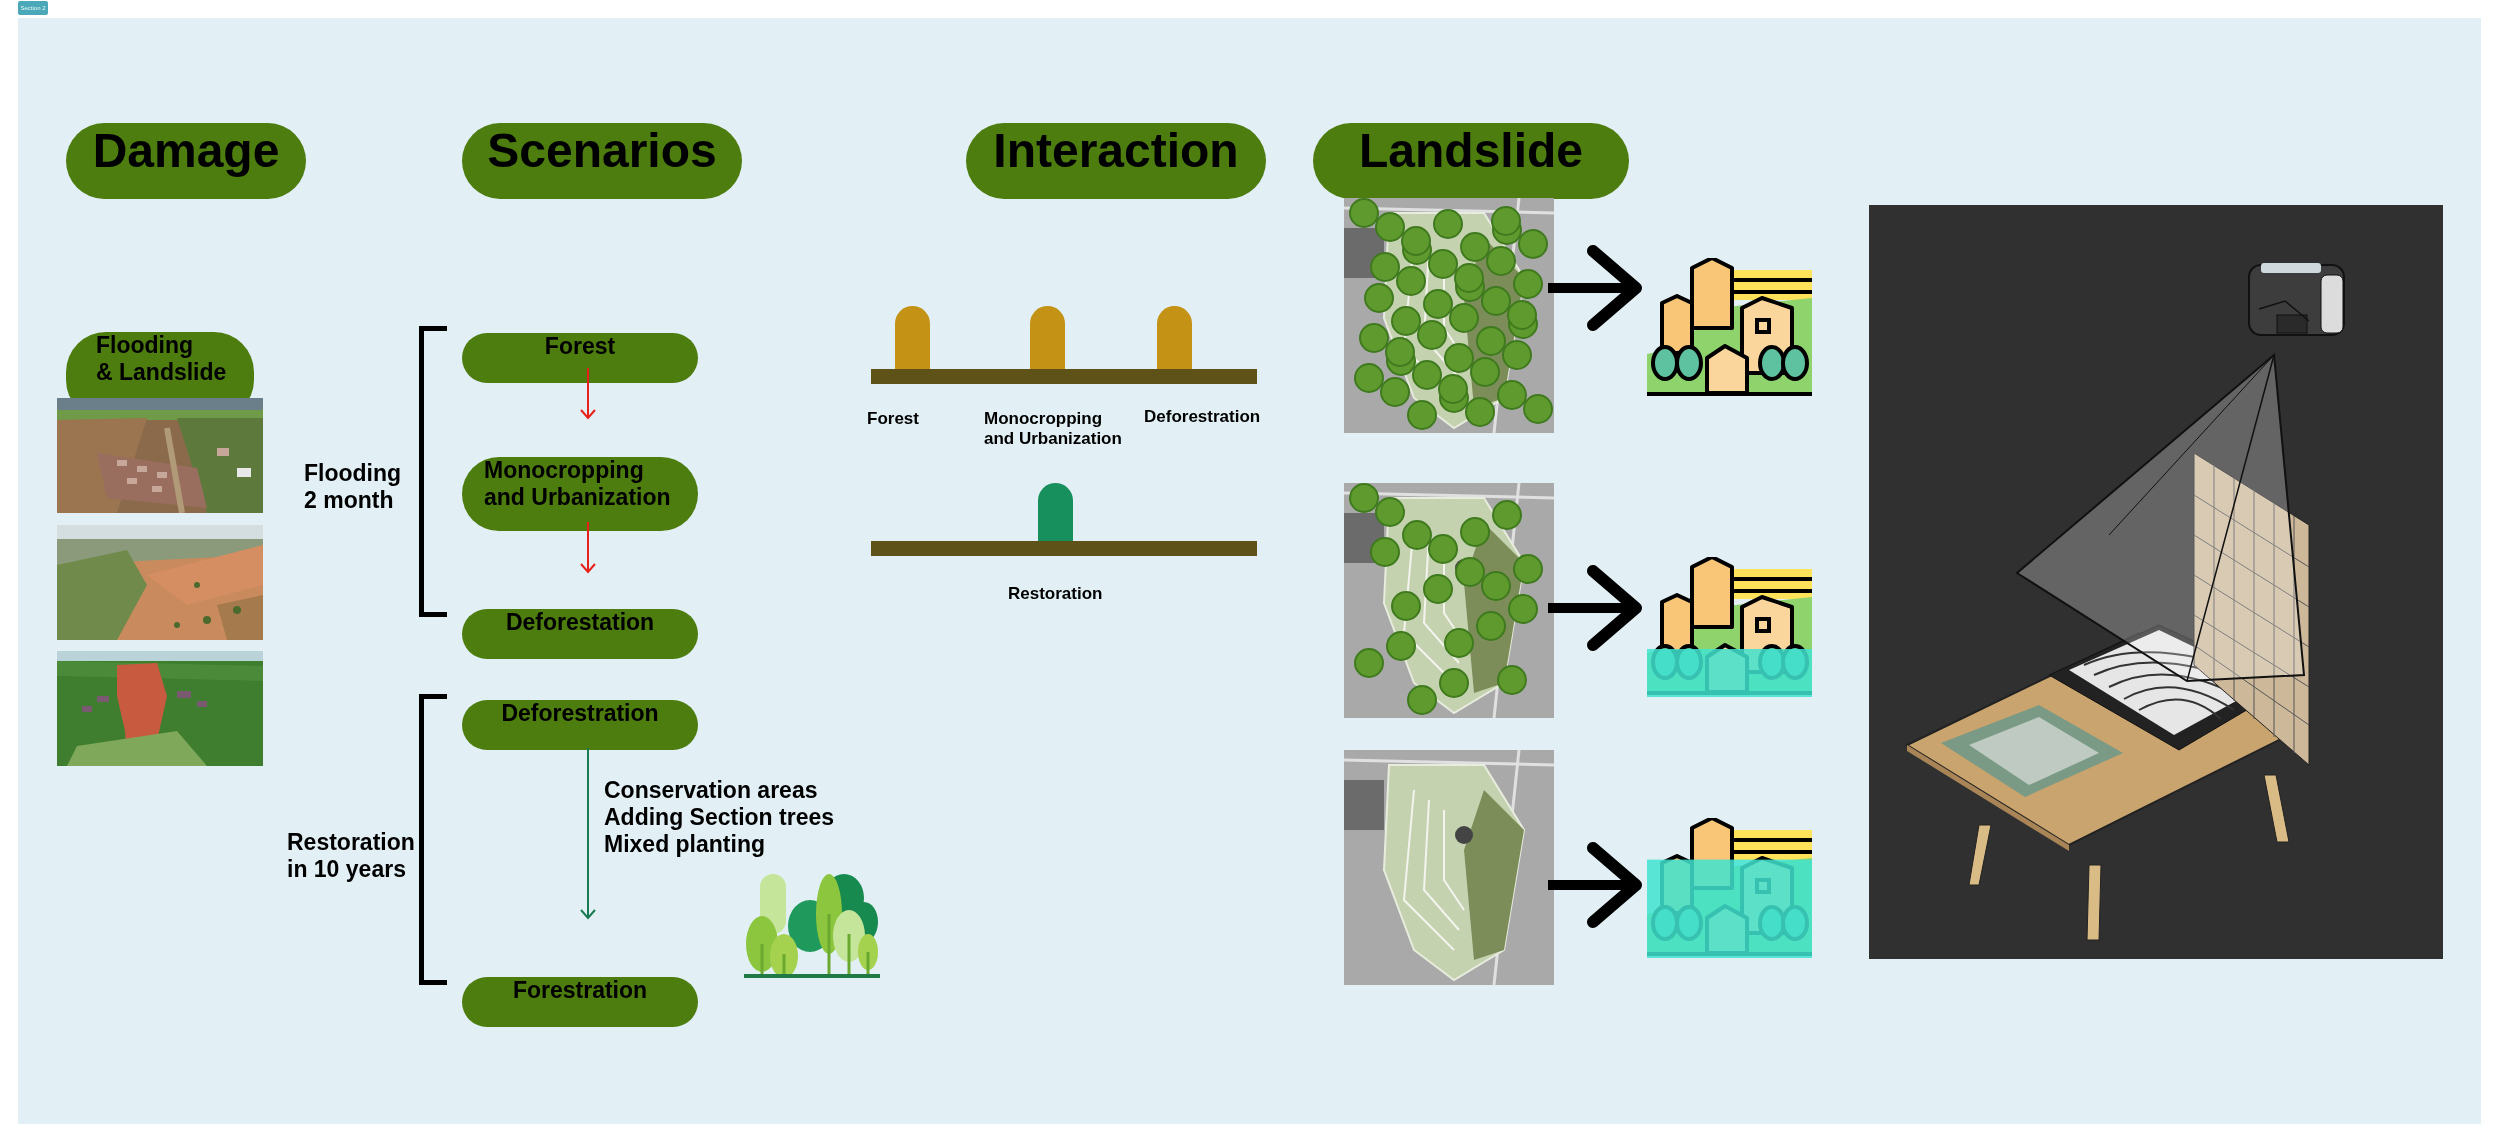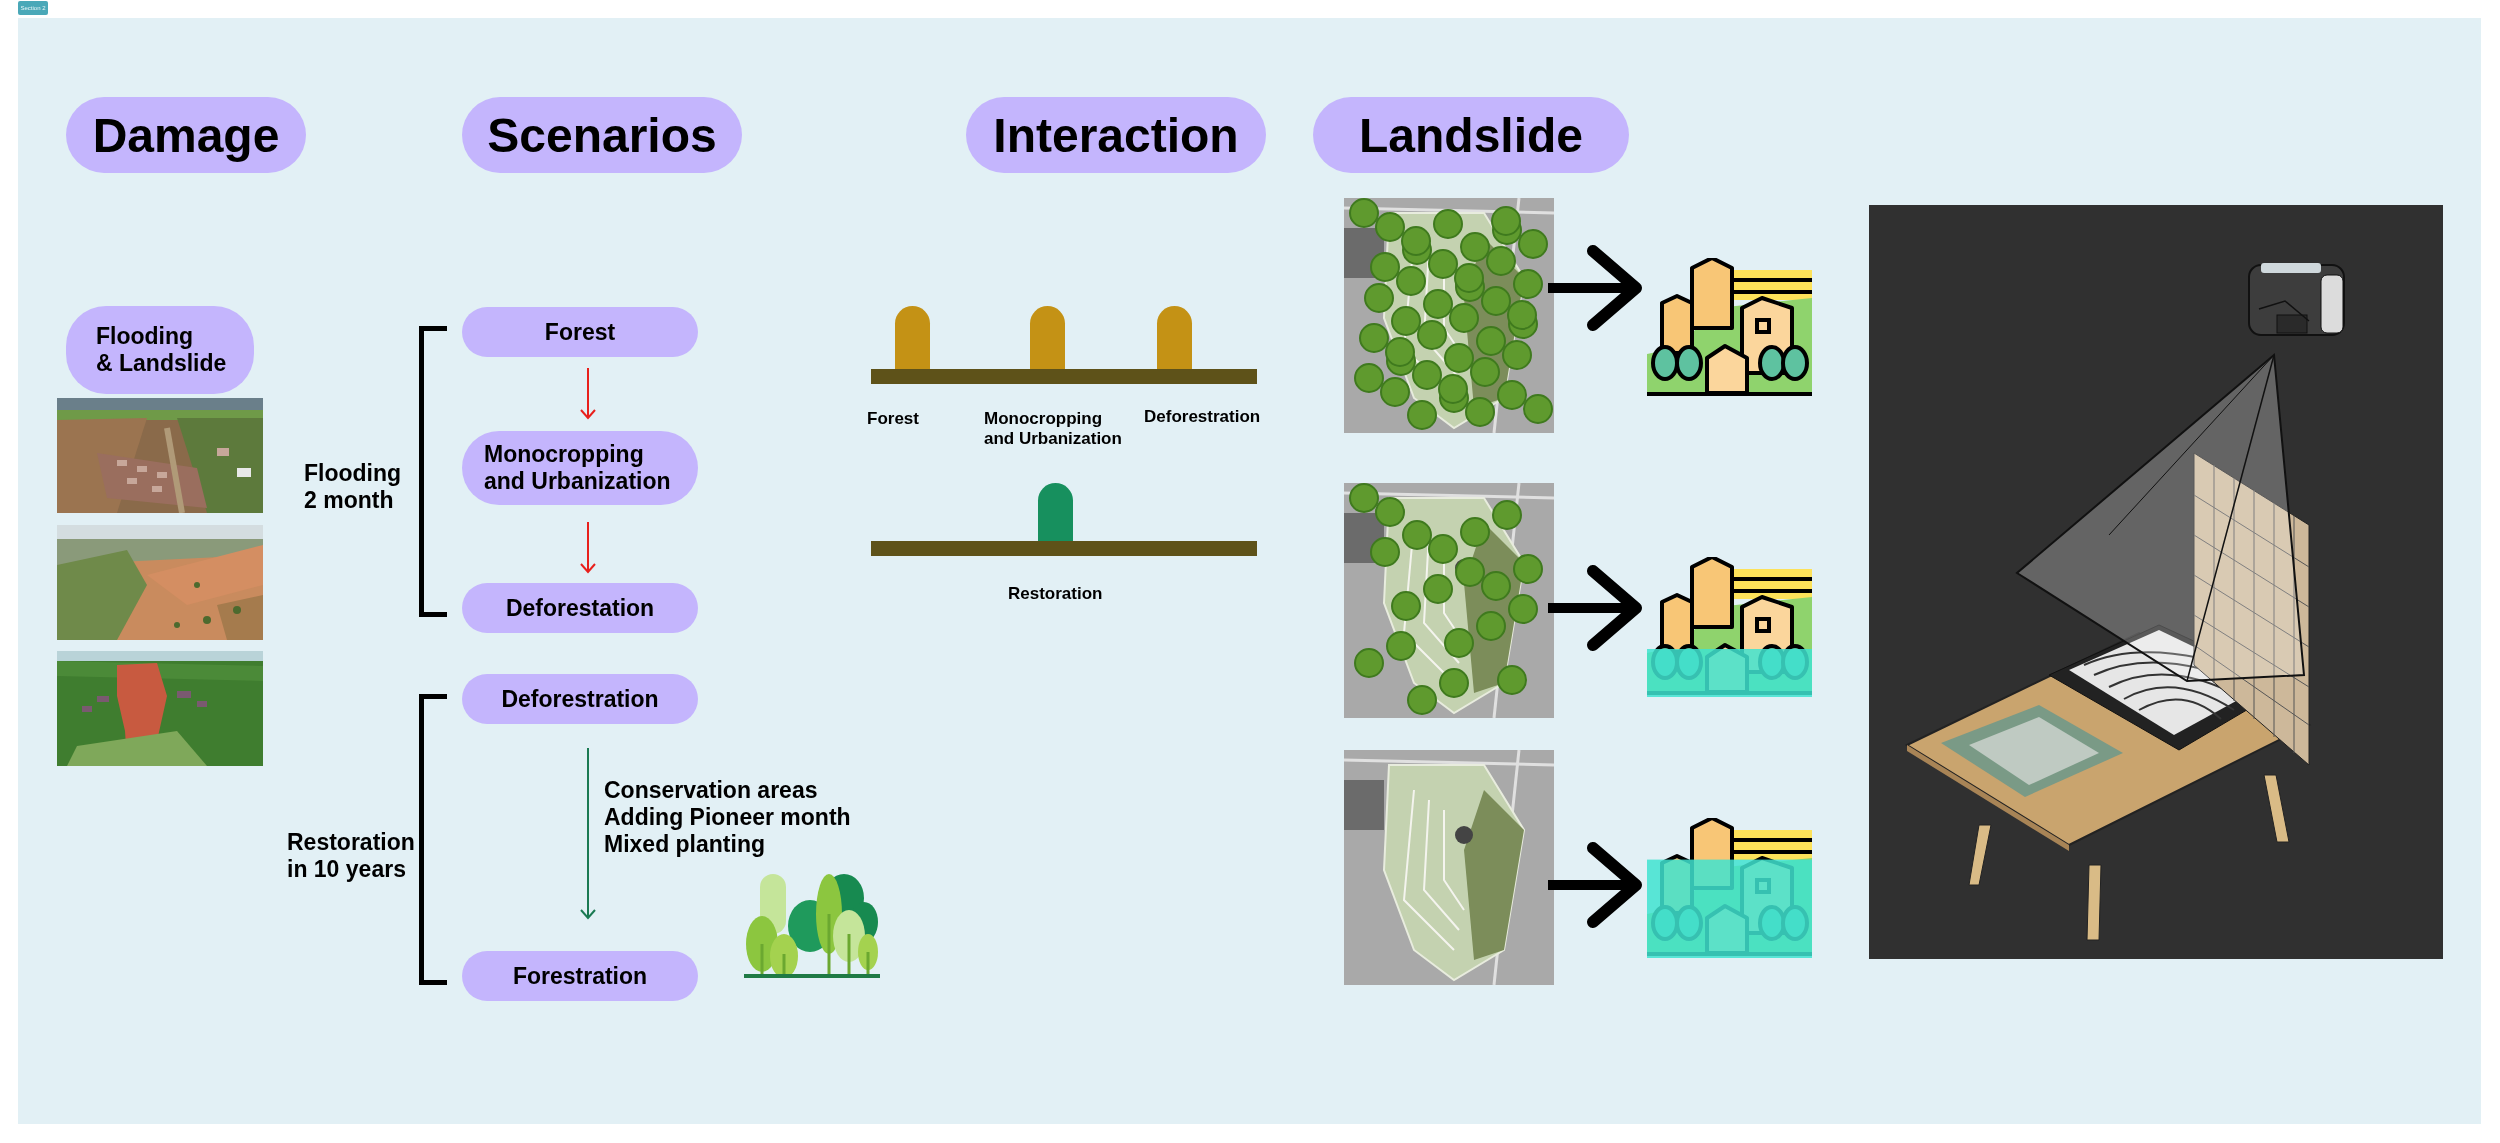--- a/index.html
+++ b/index.html
@@ -1,20 +1,20 @@
 <!DOCTYPE html>
 <html><head>
 <meta charset="utf-8">
 <style>
   html,body{margin:0;padding:0;}
   body{width:2500px;height:1143px;position:relative;background:#ffffff;font-family:"Liberation Sans",sans-serif;overflow:hidden;}
   .section-tag{position:absolute;left:18px;top:1px;width:30px;height:14px;background:#4aa8b8;color:#e8f6f8;font-size:6px;line-height:14px;text-align:center;border-radius:2px;}
   .panel{position:absolute;left:18px;top:18px;width:2463px;height:1106px;background:#e2f0f5;}
   .abs{position:absolute;}
-  .pill{position:absolute;background:#c4b5fd;border-radius:40px;display:flex;align-items:center;justify-content:center;color:#000;font-weight:bold;}
+  .pill{position:absolute;background:#4d7c0f;border-radius:40px;display:flex;justify-content:center;color:#000;font-weight:bold;margin-top:26px;}
   .head{height:76px;font-size:48px;}
   .box{height:50px;font-size:23px;}
   .box2{height:74px;font-size:23px;line-height:27px;text-align:left;justify-content:flex-start;padding-left:22px;box-sizing:border-box;}
   .lbl{position:absolute;font-weight:bold;color:#000;font-size:23px;line-height:27px;}
   .small{font-size:17px;line-height:20px;}
   .photo{position:absolute;width:206px;height:115px;overflow:hidden;}
   .bracket{position:absolute;border:5px solid #000;border-right:none;width:28px;box-sizing:border-box;}
   .mapimg{position:absolute;width:210px;height:235px;overflow:hidden;background:#b9b9b9;}
   svg{display:block;}
 </style>
@@ -135,21 +135,21 @@
   <svg class="abs" style="left:560px;top:730px;" width="20" height="175">
       <line x1="10" y1="0" x2="10" y2="170" stroke="#1a7a52" stroke-width="2"></line>
       <polyline points="3,162 10,170 17,162" fill="none" stroke="#1a7a52" stroke-width="2"></polyline>
     </svg>
   <div class="pill box" style="left:444px;top:933px;width:236px;">
       <span>Forestration</span>
     </div>
 
   <div class="lbl" style="left:586px;top:759px;">
     <div>Conservation areas</div>
-    <div>Adding Pioneer month</div>
+    <div>Adding Section trees</div>
     <div>Mixed planting</div>
   </div>
 
   <svg class="abs" style="left:726px;top:856px;" width="136" height="106" viewBox="0 0 136 106">
     <rect x="16" y="0" width="26" height="60" rx="13" fill="#c5e59a"></rect>
     <ellipse cx="66" cy="52" rx="22" ry="26" fill="#1f9a5c"></ellipse>
     <ellipse cx="100" cy="24" rx="20" ry="24" fill="#178a50"></ellipse>
     <ellipse cx="120" cy="48" rx="14" ry="20" fill="#178a50"></ellipse>
     <ellipse cx="18" cy="70" rx="16" ry="28" fill="#8cc63f"></ellipse>
     <ellipse cx="40" cy="82" rx="14" ry="22" fill="#a4d24f"></ellipse>

